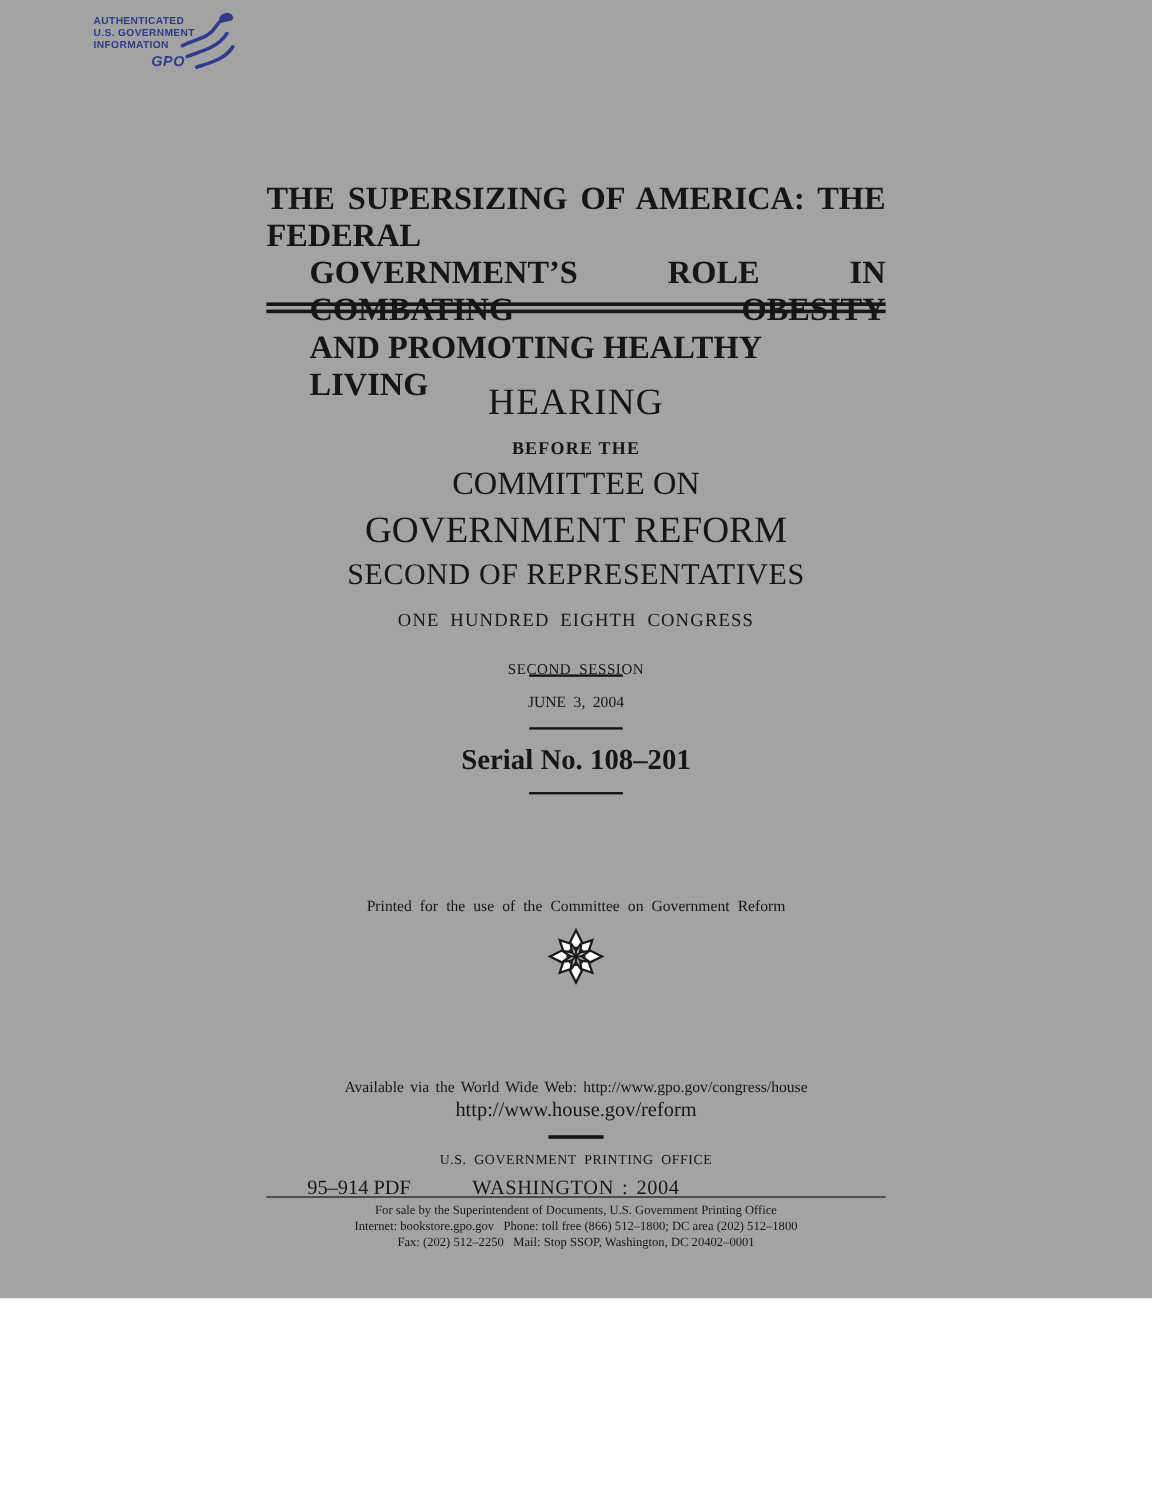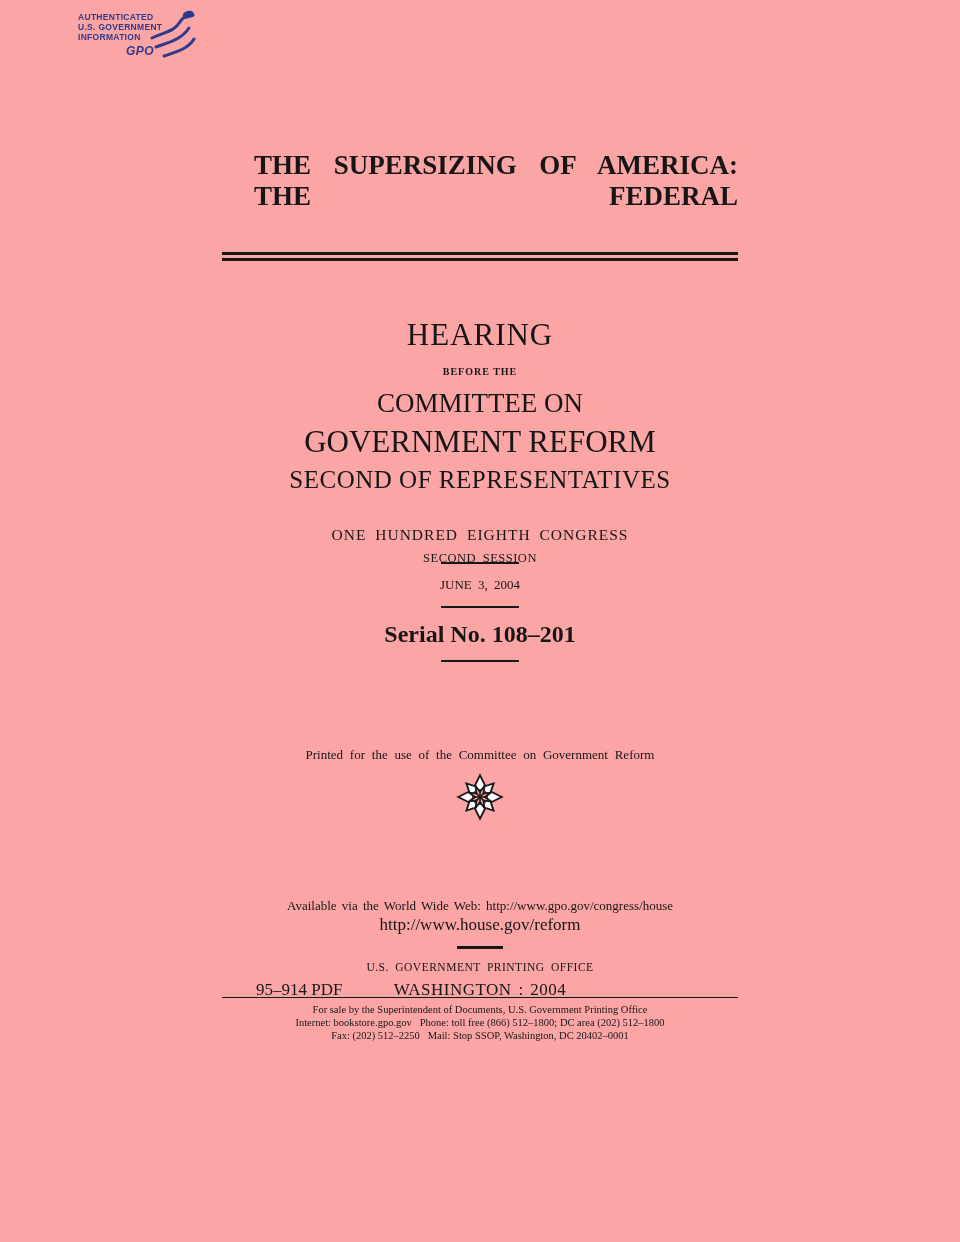--- a/index.html
+++ b/index.html
@@ -1,20 +1,20 @@
 <!DOCTYPE html>
 <html><head>
 <meta charset="utf-8">
 <style>
   html, body { margin: 0; padding: 0; background: #ffffff; }
   .page {
     position: relative;
     width: 960px;
-    height: 1242px;
-    background: #fca5a5;
+    height: 1082px;
+    background: #a3a3a3;
     margin: 0 auto;
     overflow: hidden;
     font-family: "Liberation Serif", serif;
     color: #161616;
   }
 
   
   .gpo-logo {
     position: absolute;
     top: 8px;
@@ -49,37 +49,37 @@
   .content {
     position: absolute;
     left: 222px;
     top: 0;
     width: 516px;
   }
   .content > div { position: absolute; width: 100%; text-align: center; }
 
   
   .title-block { top: 150px; font-weight: bold; font-size: 27px; line-height: 31px; }
-  .title-block .t1 { text-align: justify; text-align-last: justify; margin-left: 32px; }
+  .title-block .t1 { text-align: justify; text-align-last: justify; }
   .title-block .t2 { text-align: justify; text-align-last: justify; padding-left: 36px; box-sizing: border-box; }
   .title-block .t3 { text-align: left; padding-left: 36px; box-sizing: border-box; }
 
   .double-rule {
     top: 252px;
     height: 3px;
     border-top: 3px solid #161616;
     border-bottom: 3px solid #161616;
   }
 
   .hearing   { top: 317px; font-size: 31px; letter-spacing: 1px; }
-  .before    { top: 366px; font-size: 10px; letter-spacing: 1px; font-weight: bold; }
+  .before    { top: 366px; font-size: 15px; letter-spacing: 1px; font-weight: bold; }
   .committee1{ top: 388px; font-size: 27px; }
   .committee2{ top: 424px; font-size: 31px; }
   .house     { top: 466px; font-size: 25px; letter-spacing: 0.5px; }
-  .congress  { top: 526px; font-size: 15.5px; letter-spacing: 1px; word-spacing: 4px; }
+  .congress  { top: 509px; font-size: 15.5px; letter-spacing: 1px; word-spacing: 4px; }
   .session   { top: 539px; font-size: 12.5px; letter-spacing: 0.5px; word-spacing: 3px; margin-top: 12px; }
 
   .rule-sm {
     width: 78px !important;
     left: 219px;
     border-top: 2px solid #161616;
     height: 0;
   }
   .rule-1 { top: 562px; }
   .rule-2 { top: 606px; }
@@ -133,20 +133,22 @@
       <div>U.S. GOVERNMENT</div>
       <div>INFORMATION</div>
     </div>
     <div class="gpo-word">GPO</div>
   </div>
 
   <div class="content">
 
     <div class="title-block">
       <div class="t1">THE SUPERSIZING OF AMERICA: THE FEDERAL</div>
+      <div class="t2">GOVERNMENT’S ROLE IN COMBATING OBESITY</div>
+      <div class="t3">AND PROMOTING HEALTHY LIVING</div>
     </div>
 
     <div class="double-rule"></div>
 
     <div class="hearing">HEARING</div>
     <div class="before">BEFORE THE</div>
     <div class="committee1">COMMITTEE ON</div>
     <div class="committee2">GOVERNMENT REFORM</div>
     <div class="house">SECOND OF REPRESENTATIVES</div>
     <div class="congress">ONE HUNDRED EIGHTH CONGRESS</div>

